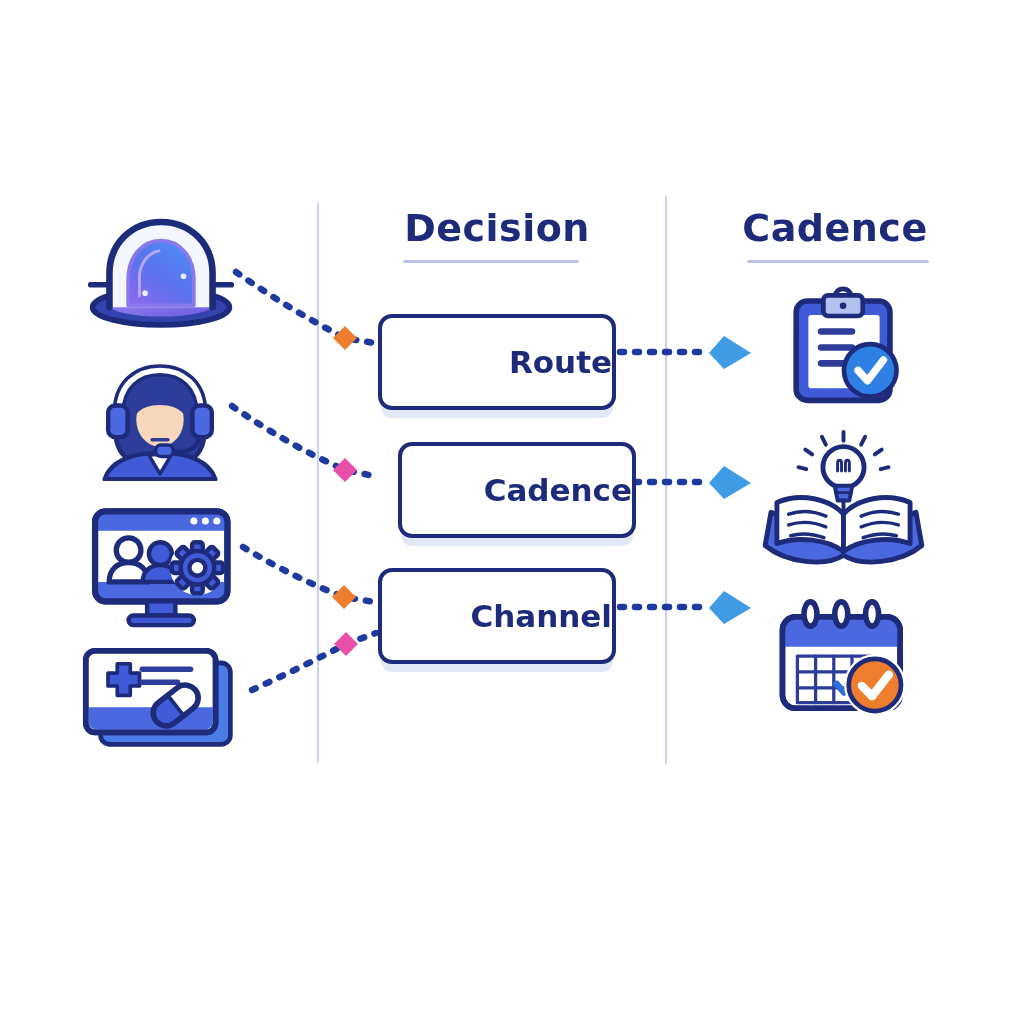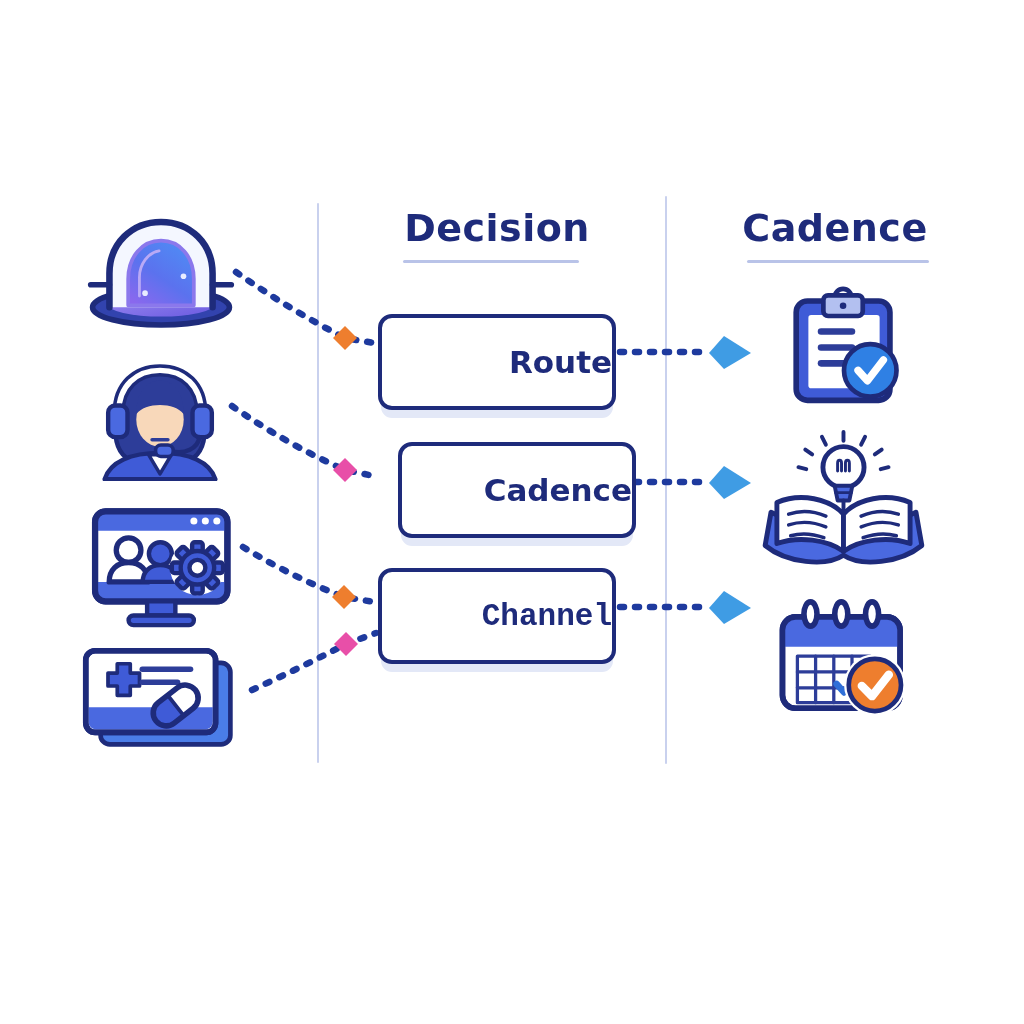--- a/index.html
+++ b/index.html
@@ -53,21 +53,21 @@
   <path d="M709,483 L724,466 L751,483 L724,499 Z" fill="var(--arrow)"></path>
   <path d="M709,608 L724,591 L751,608 L724,624 Z" fill="var(--arrow)"></path>
 </svg>
 
 <div class="dbox" style="top:314px;">
   <span>Route</span>
 </div>
 <div class="dbox" style="top:442px;margin-left:20px;">
   <span>Cadence</span>
 </div>
-<div class="dbox" style="top:568px;font-family:Liberation Mono, monospace;">
+<div class="dbox" style="top:568px;">
   <span>Channel</span>
 </div>
 
 <svg class="abs" style="left:86px;top:202px;" width="150" height="127" viewBox="0 0 160 135">
   <defs>
     <linearGradient id="domeG" x1="0.85" y1="0" x2="0.15" y2="1">
       <stop offset="0" stop-color="#4e8df5"></stop>
         <stop offset="0.55" stop-color="#5b72ee"></stop>
         <stop offset="1" stop-color="#8a68ee"></stop>
     </linearGradient>

